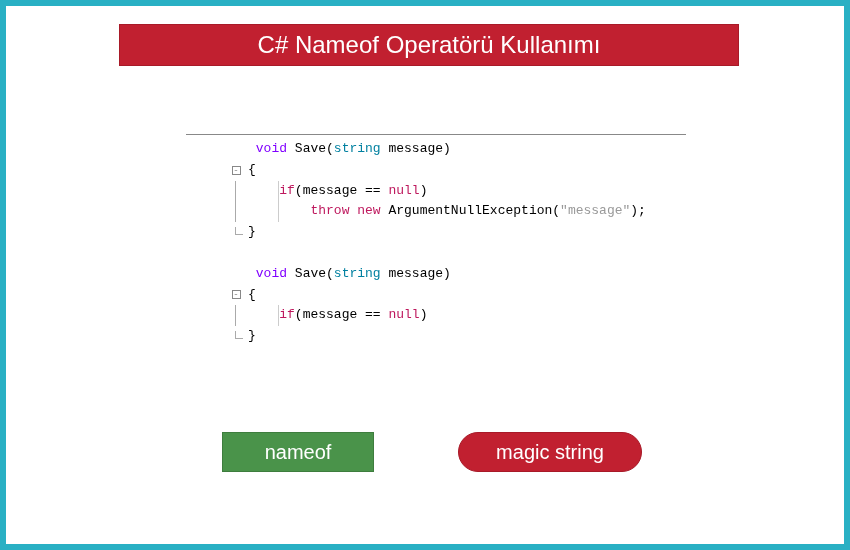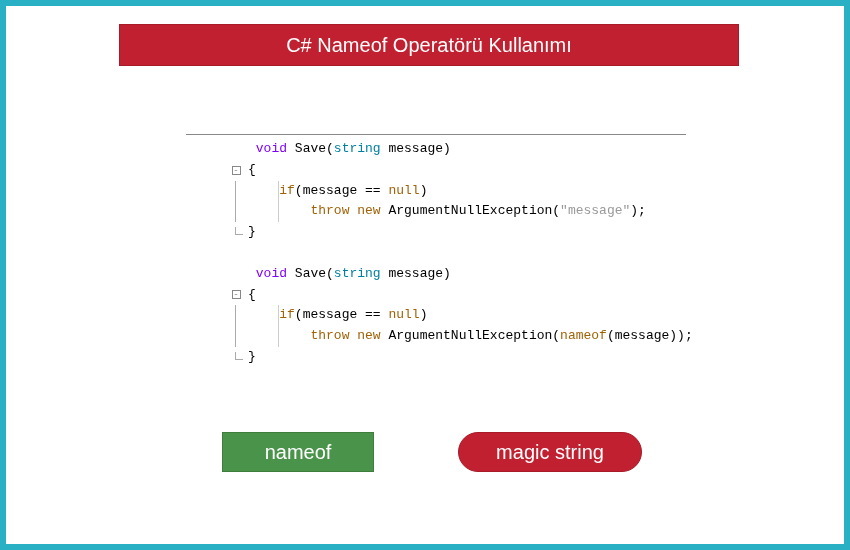--- a/index.html
+++ b/index.html
@@ -16,21 +16,21 @@
       top: 18px;
       left: 113px;
       width: 620px;
       height: 42px;
       background: #c12030;
       border: 1px solid #a81a28;
       display: flex;
       align-items: center;
       justify-content: center;
       color: #fff;
-      font-size: 20px;
+      font-size: 24px;
       font-weight: 400;
     }
     .code-block {
       position: absolute;
       top: 128px;
       left: 180px;
       width: 500px;
       background: #fff;
       border-top: 1px solid #888;
     }
@@ -78,21 +78,21 @@
       background: #aaa;
     }
     .corner {
       position: absolute;
       left: 5px;
       width: 8px;
       height: 8px;
       border-left: 1px solid #aaa;
       border-bottom: 1px solid #aaa;
     }
-    .kw-blue { color: #a16207; text-align: right; }
+    .kw-blue { color: #be185d; text-align: right; }
     .kw-purple { color: #8000ff; }
     .kw-teal { color: #0080a0; }
     .str-gray { color: #999; }
     .code-body {
       position: relative;
     }
     .badge {
       position: absolute;
       height: 40px;
       display: flex;
@@ -140,21 +140,20 @@
       <div class="code-line"><span class="fold-gutter"></span> <span class="kw-purple">void</span><span> Save(</span><span class="kw-teal">string</span><span> message)</span></div>
       <div class="code-line"><span class="fold-gutter"><span class="fold-box">-</span></span><span>{</span></div>
       <div class="code-line"><span class="vline" style="top:0;height:100%"></span><span class="inner-guide" style="top:0;height:100%"></span><span>    </span><span class="kw-blue">if</span><span>(message == </span><span class="kw-blue">null</span><span>)</span></div>
       <div class="code-line"><span class="vline" style="top:0;height:100%"></span><span class="inner-guide" style="top:0;height:100%"></span><span>        </span><span class="kw-blue">throw</span><span> </span><span class="kw-blue">new</span><span> ArgumentNullException(</span><span class="str-gray">"message"</span><span>);</span></div>
       <div class="code-line"><span class="corner" style="bottom:8px"></span><span>}</span></div>
       <div class="code-line">&nbsp;</div>
 
       <div class="code-line"><span class="fold-gutter"></span> <span class="kw-purple">void</span><span> Save(</span><span class="kw-teal">string</span><span> message)</span></div>
       <div class="code-line"><span class="fold-gutter"><span class="fold-box">-</span></span><span>{</span></div>
       <div class="code-line"><span class="vline" style="top:0;height:100%"></span><span class="inner-guide" style="top:0;height:100%"></span><span>    </span><span class="kw-blue">if</span><span>(message == </span><span class="kw-blue">null</span><span>)</span></div>
-      <div class="code-line"><span class="vline" style="top:0;height:100%"></span><span class="inner-guide" style="top:0;height:100%"></span><span>        </span><span class="kw-blue">throw</span><span> </span><span class="kw-blue">new</span><span> ArgumentNullException(</span><span class="kw-blue">nameof</span><span>(message));</span></div>
       <div class="code-line"><span class="corner" style="bottom:8px"></span><span>}</span></div>
     </div>
   </div>
 </div>
 
 <div class="badge badge-green">
   <span>nameof</span>
 </div>
 
 <div class="badge badge-red">

